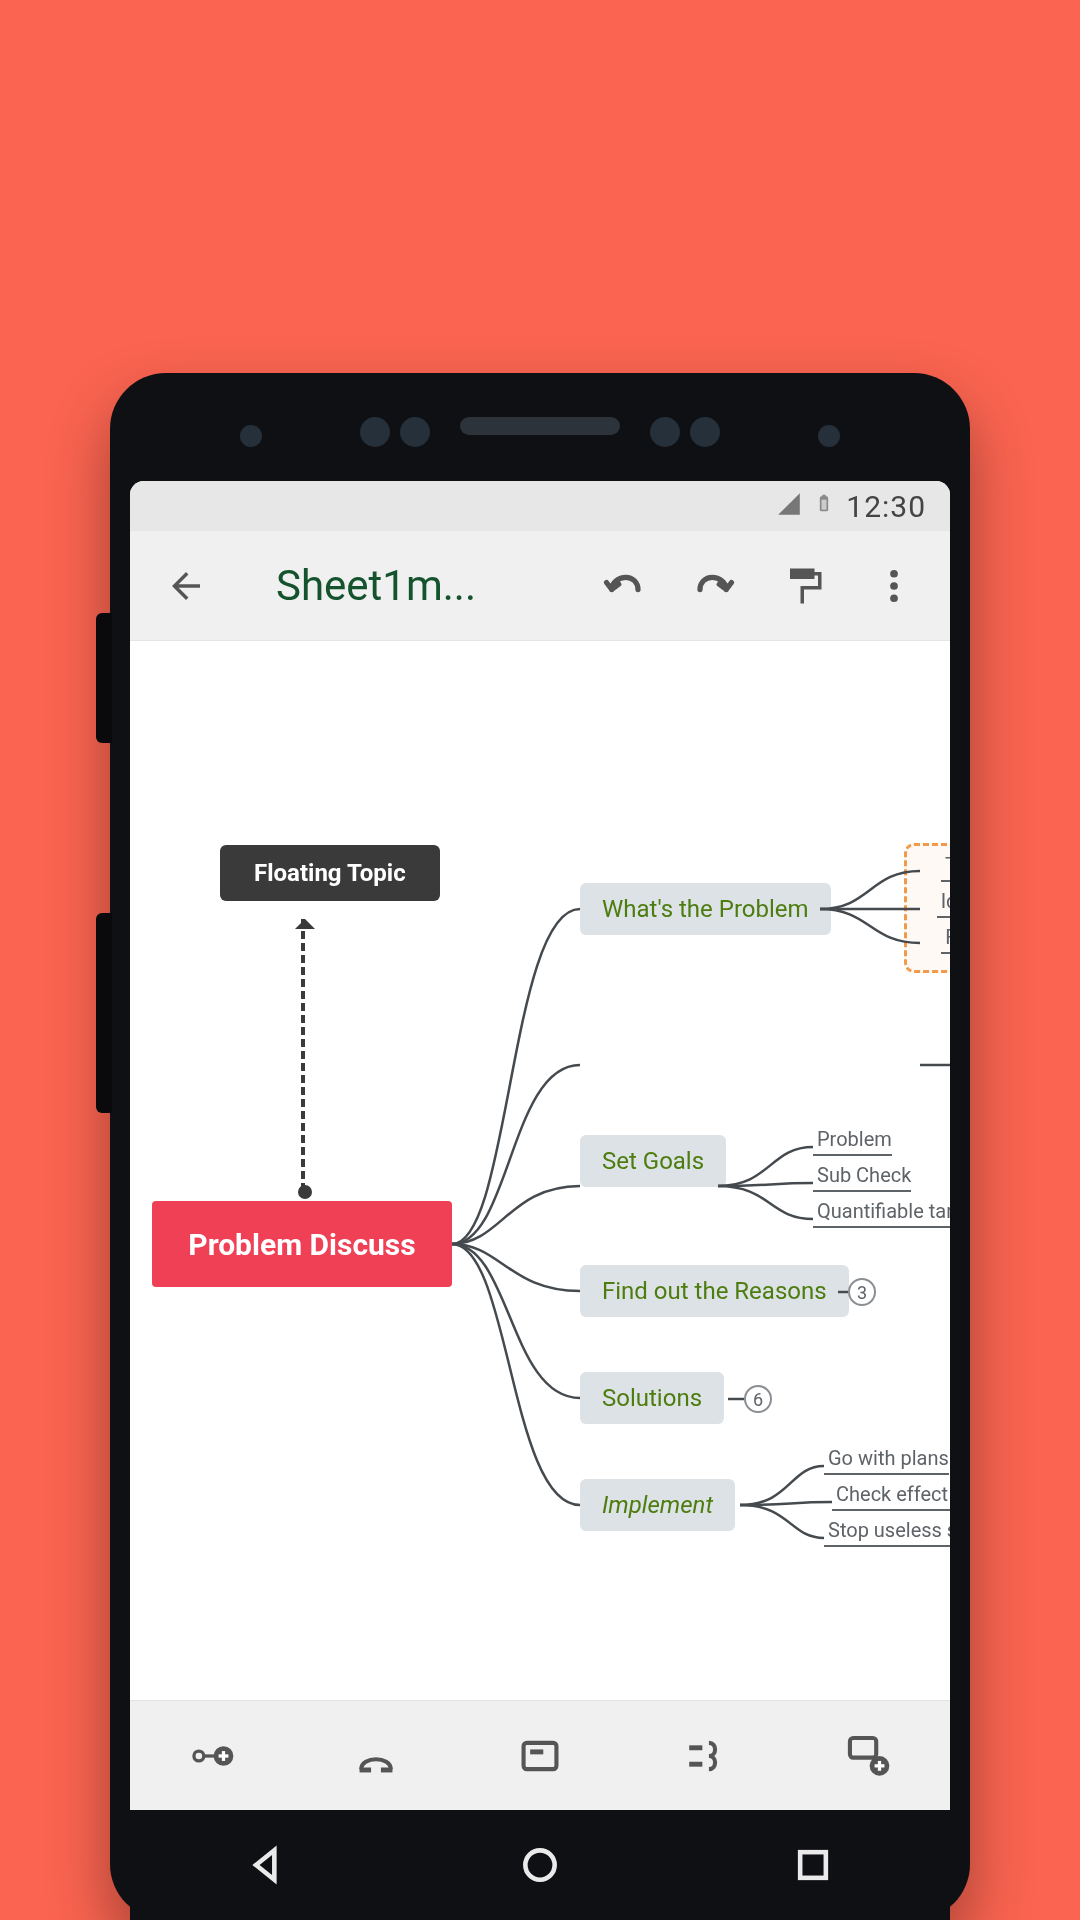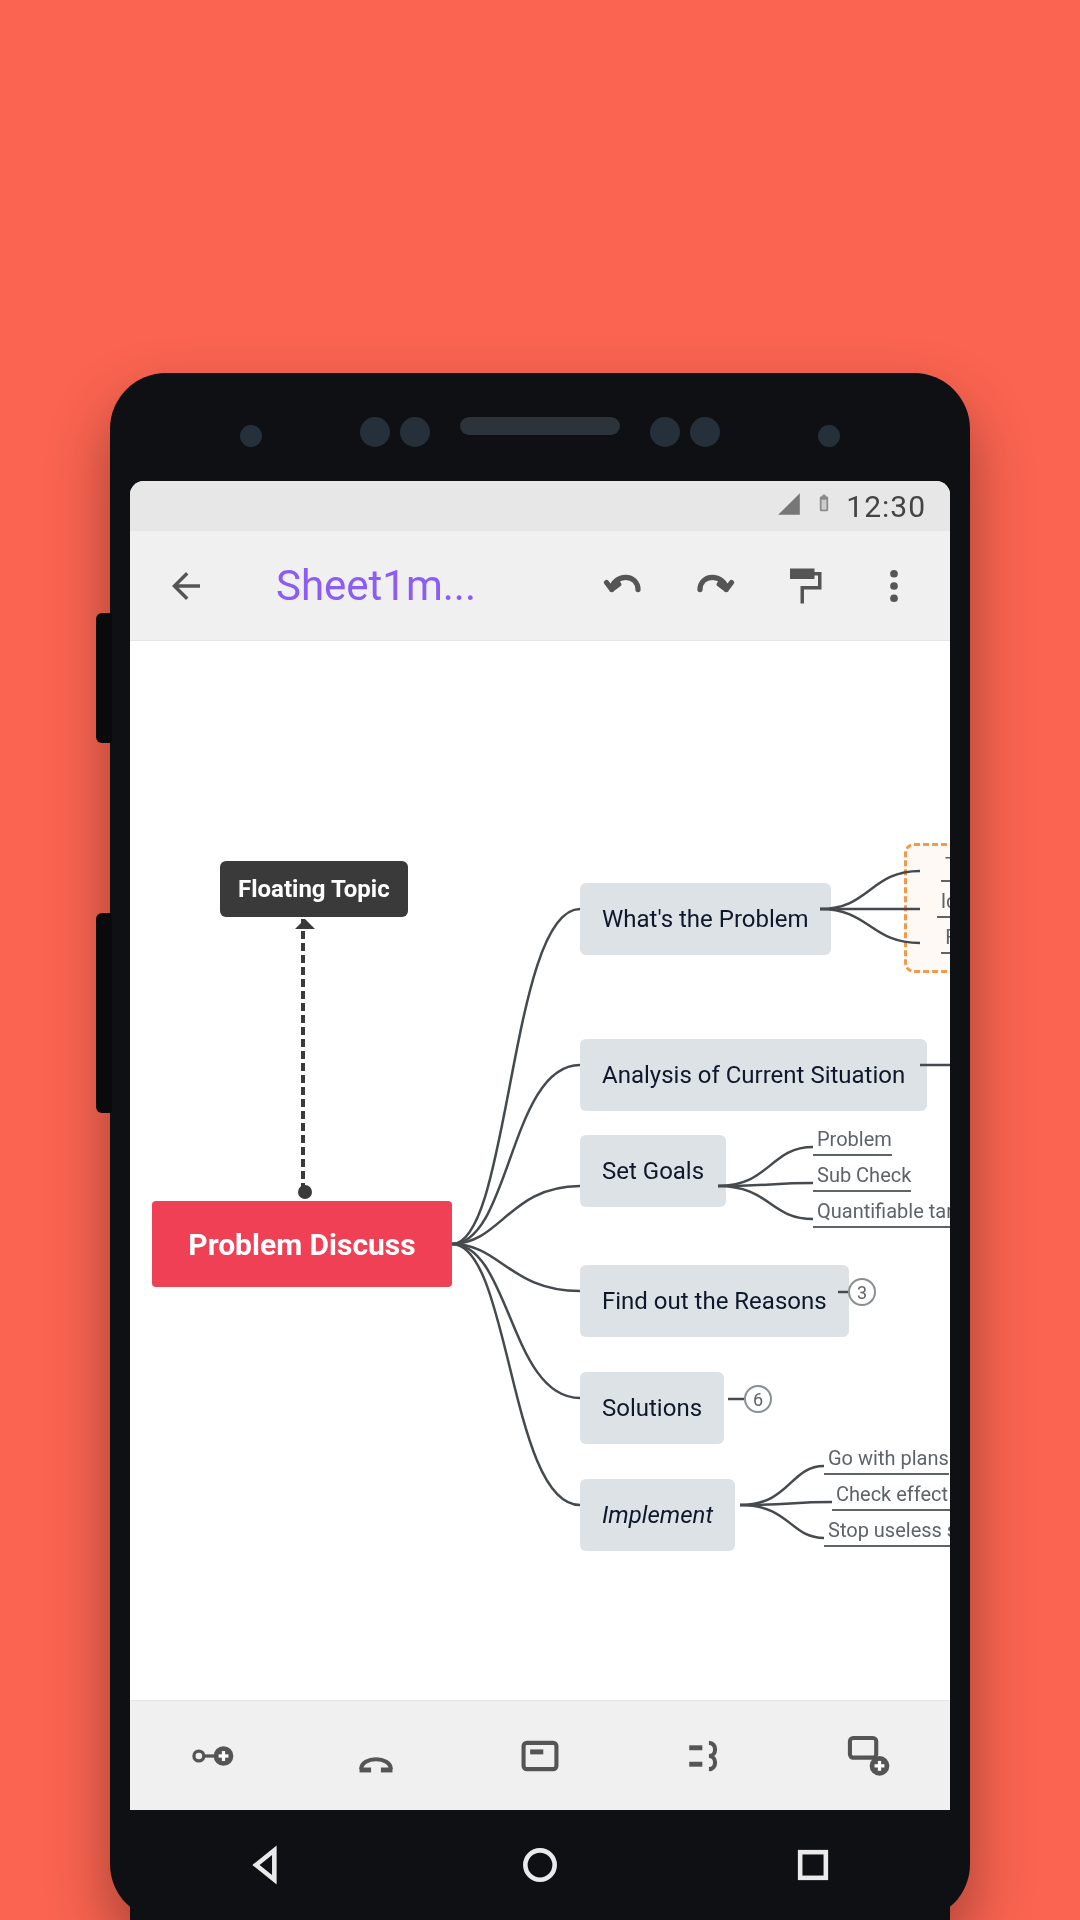--- a/index.html
+++ b/index.html
@@ -53,40 +53,40 @@
   .statusbar .time { font-size:30px; letter-spacing:1px; color:#444; }
 
   
   .app-toolbar {
     height:110px; background:#f0f0f0;
     display:flex; align-items:center; padding:0 26px;
     gap:30px; color:#555;
     border-bottom:1px solid #e4e4e4;
   }
   .app-toolbar .title {
-    flex:1; font-size:42px; color:#8b5cf6; font-weight:400;
+    flex:1; font-size:42px; color:#14532d; font-weight:400;
     overflow:hidden; white-space:nowrap; text-overflow:ellipsis;
     padding-left:30px;
   }
   .icon-btn {
     width:60px; height:60px; display:flex; align-items:center; justify-content:center;
     color:#666;
   }
   .icon-btn svg { width:42px; height:42px; }
 
   
   .canvas {
     flex:1; position:relative; background:#fff; overflow:hidden;
   }
 
   
   .floating-topic {
-    position:absolute; left:90px; top:220px;
+    position:absolute; left:90px; top:204px;
     background:#3a3a3a; color:#fff; font-weight:700; font-size:24px;
-    padding:14px 18px; border-radius:6px;
+    padding:14px 34px; border-radius:6px;
   }
   .dash-link {
     position:absolute; left:171px; top:278px; width:0; height:272px;
     border-left:4px dashed #3a3a3a;
   }
   .dash-link::before {
     content:""; position:absolute; top:-10px; left:-10px;
     border:10px solid transparent; border-bottom-color:#3a3a3a;
   }
   .dash-link::after {
@@ -98,22 +98,22 @@
   .root-node {
     position:absolute; left:22px; top:560px;
     width:300px; height:86px;
     background:#ef4056; color:#fff; font-weight:700; font-size:30px;
     display:flex; align-items:center; justify-content:center;
     border-radius:4px;
   }
 
   
   .branch {
-    position:absolute; background:#dde2e6; color:#0f172a; font-size:24px;
-    padding:22px 22px; border-radius:6px;
+    position:absolute; background:#dde2e6; color:#4d7c0f; font-size:24px;
+    padding:12px 22px; border-radius:6px;
     white-space:nowrap;
   }
   .branch.b1 { left:450px; top:242px; }
   .branch.b2 { left:450px; top:398px; }
   .branch.b3 { left:450px; top:494px; }
   .branch.b4 { left:450px; top:624px; }
   .branch.b5 { left:450px; top:731px; }
   .branch.b6 { left:450px; top:838px;font-style:italic; }
 
   .badge {
@@ -240,21 +240,20 @@
     <div class="canvas">
 
       <div class="callout"></div>
 
       <div class="floating-topic">Floating Topic</div>
       <div class="dash-link"></div>
 
       <div class="root-node">Problem Discuss</div>
 
       <div class="branch b1">What's the Problem</div>
-      <div class="branch b2">Analysis of Current Situation</div>
       <div class="branch b3">Set Goals</div>
       <div class="branch b4">Find out the Reasons</div>
       <div class="branch b5">Solutions</div>
       <div class="branch b6">Implement</div>
 
       <div class="badge bd4">3</div>
       <div class="badge bd5">6</div>
 
       <div class="leaf l1a">Th</div>
       <div class="leaf l1b">Ide</div>

